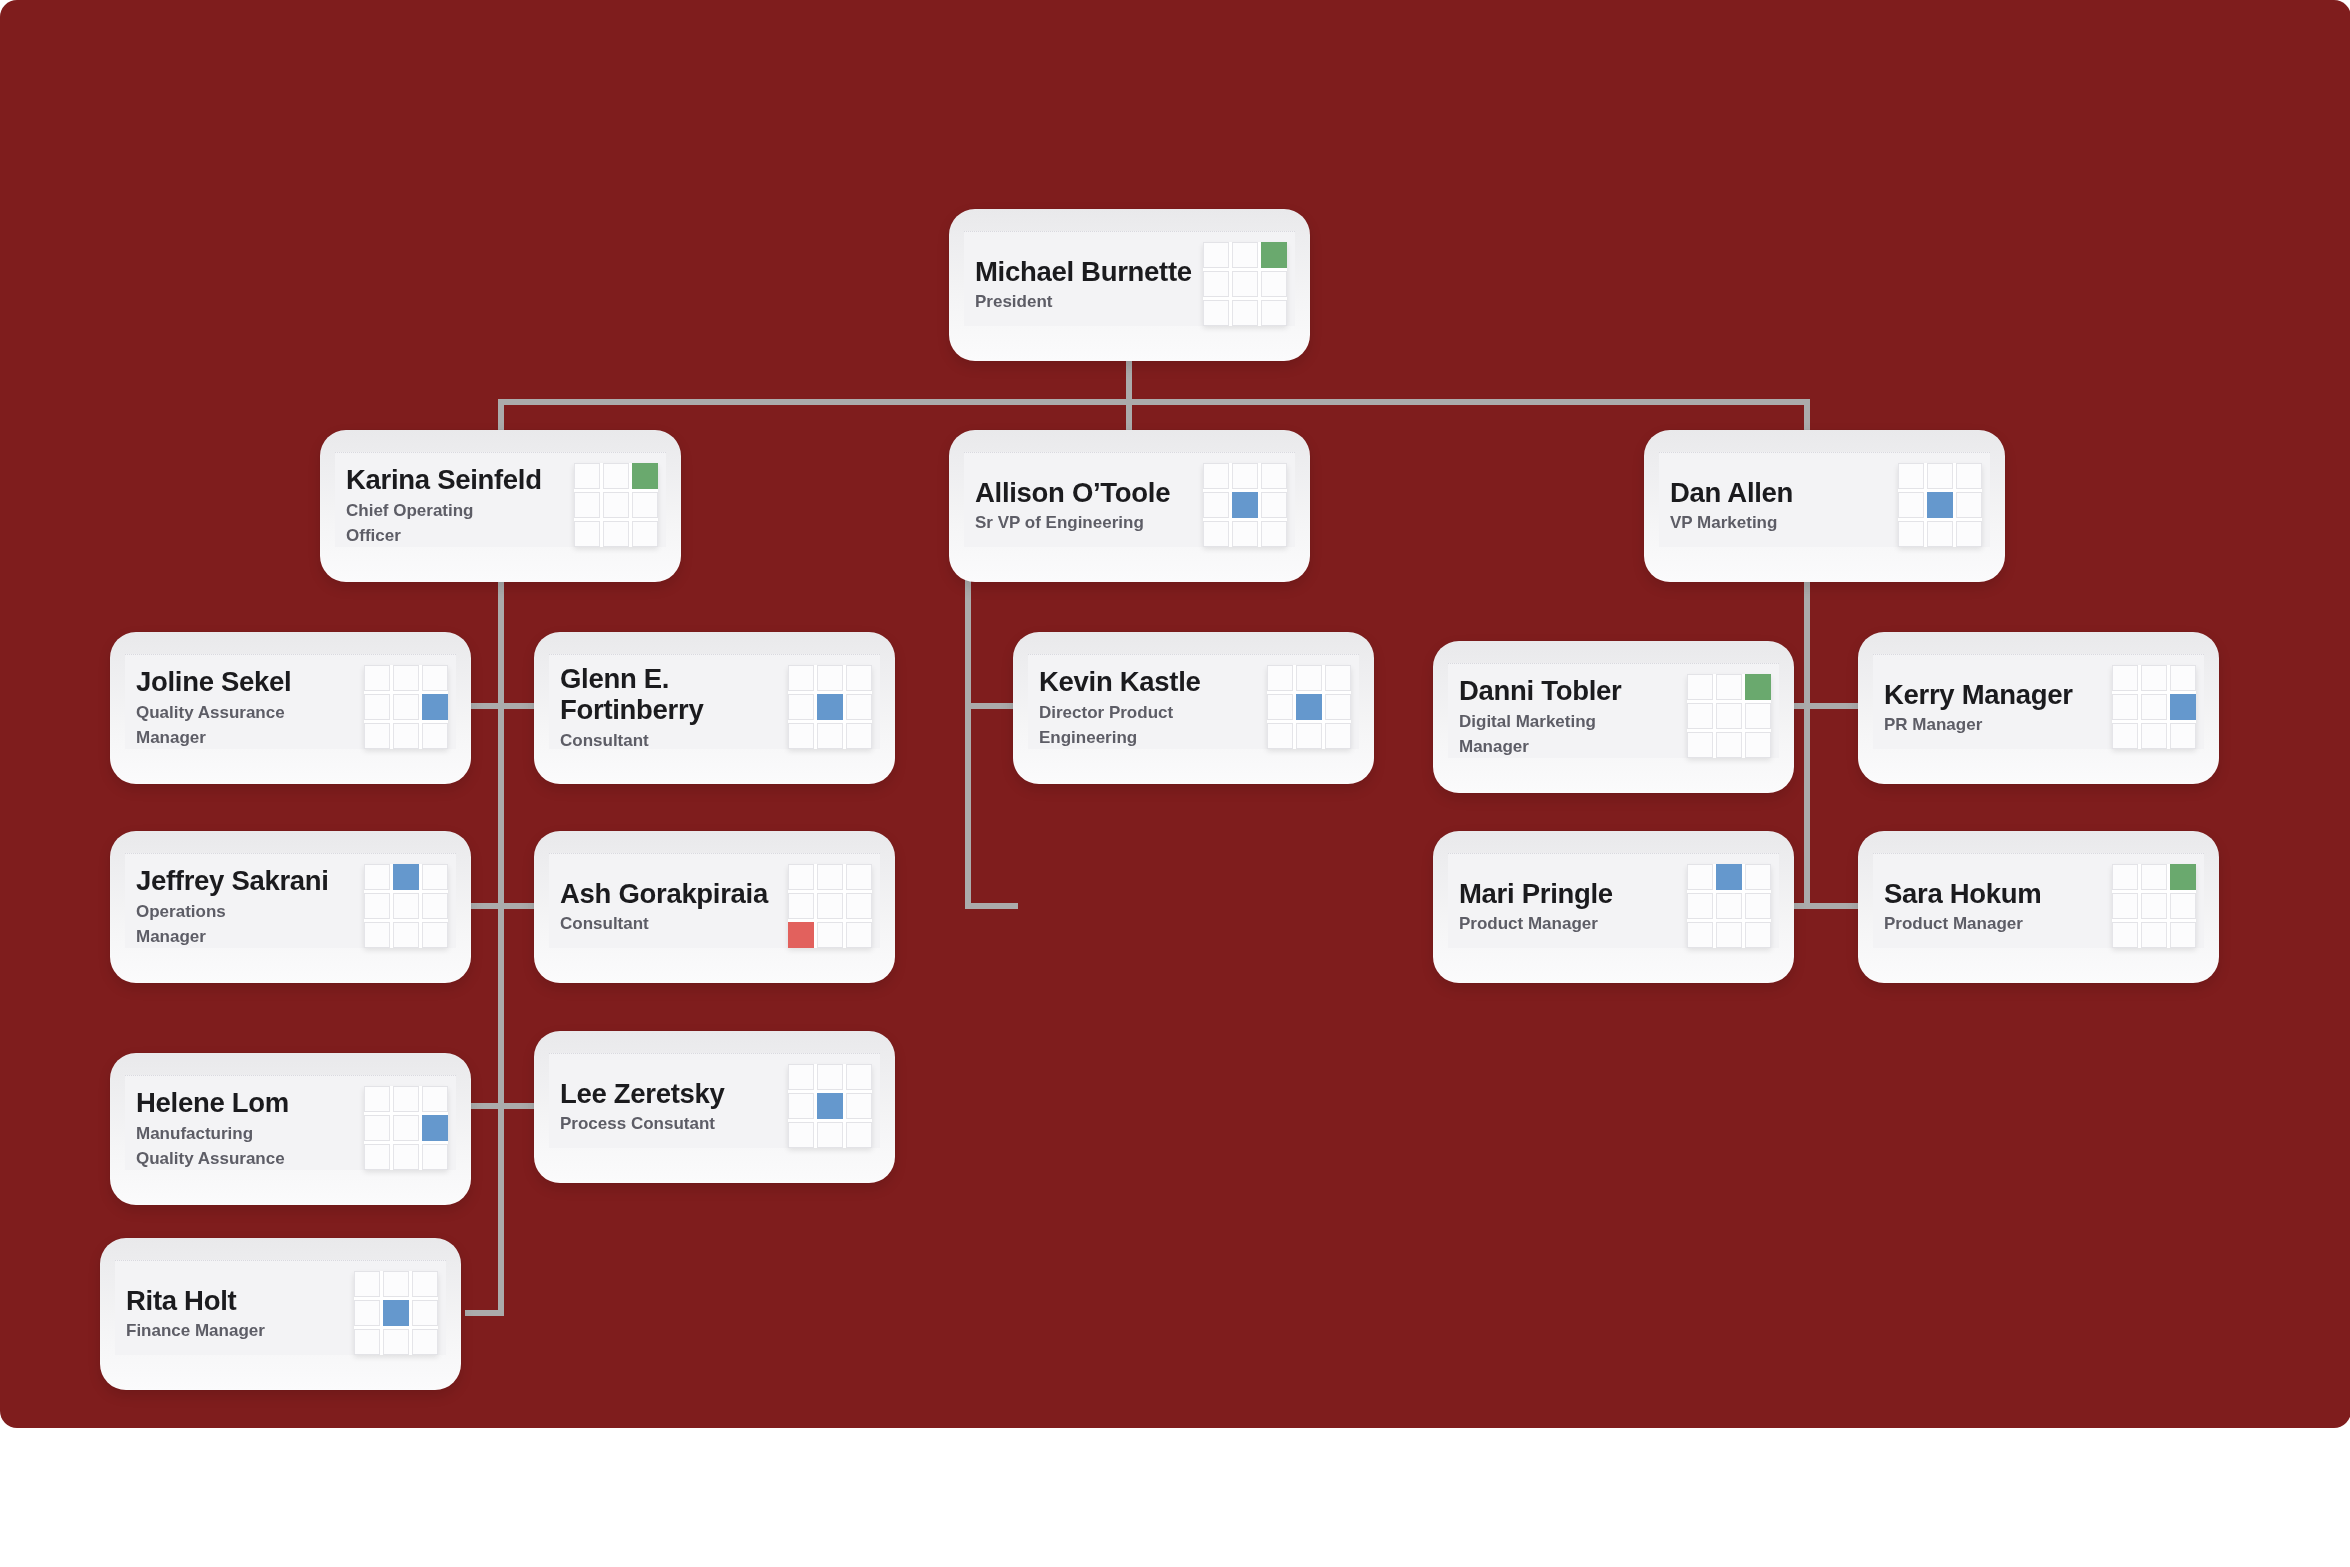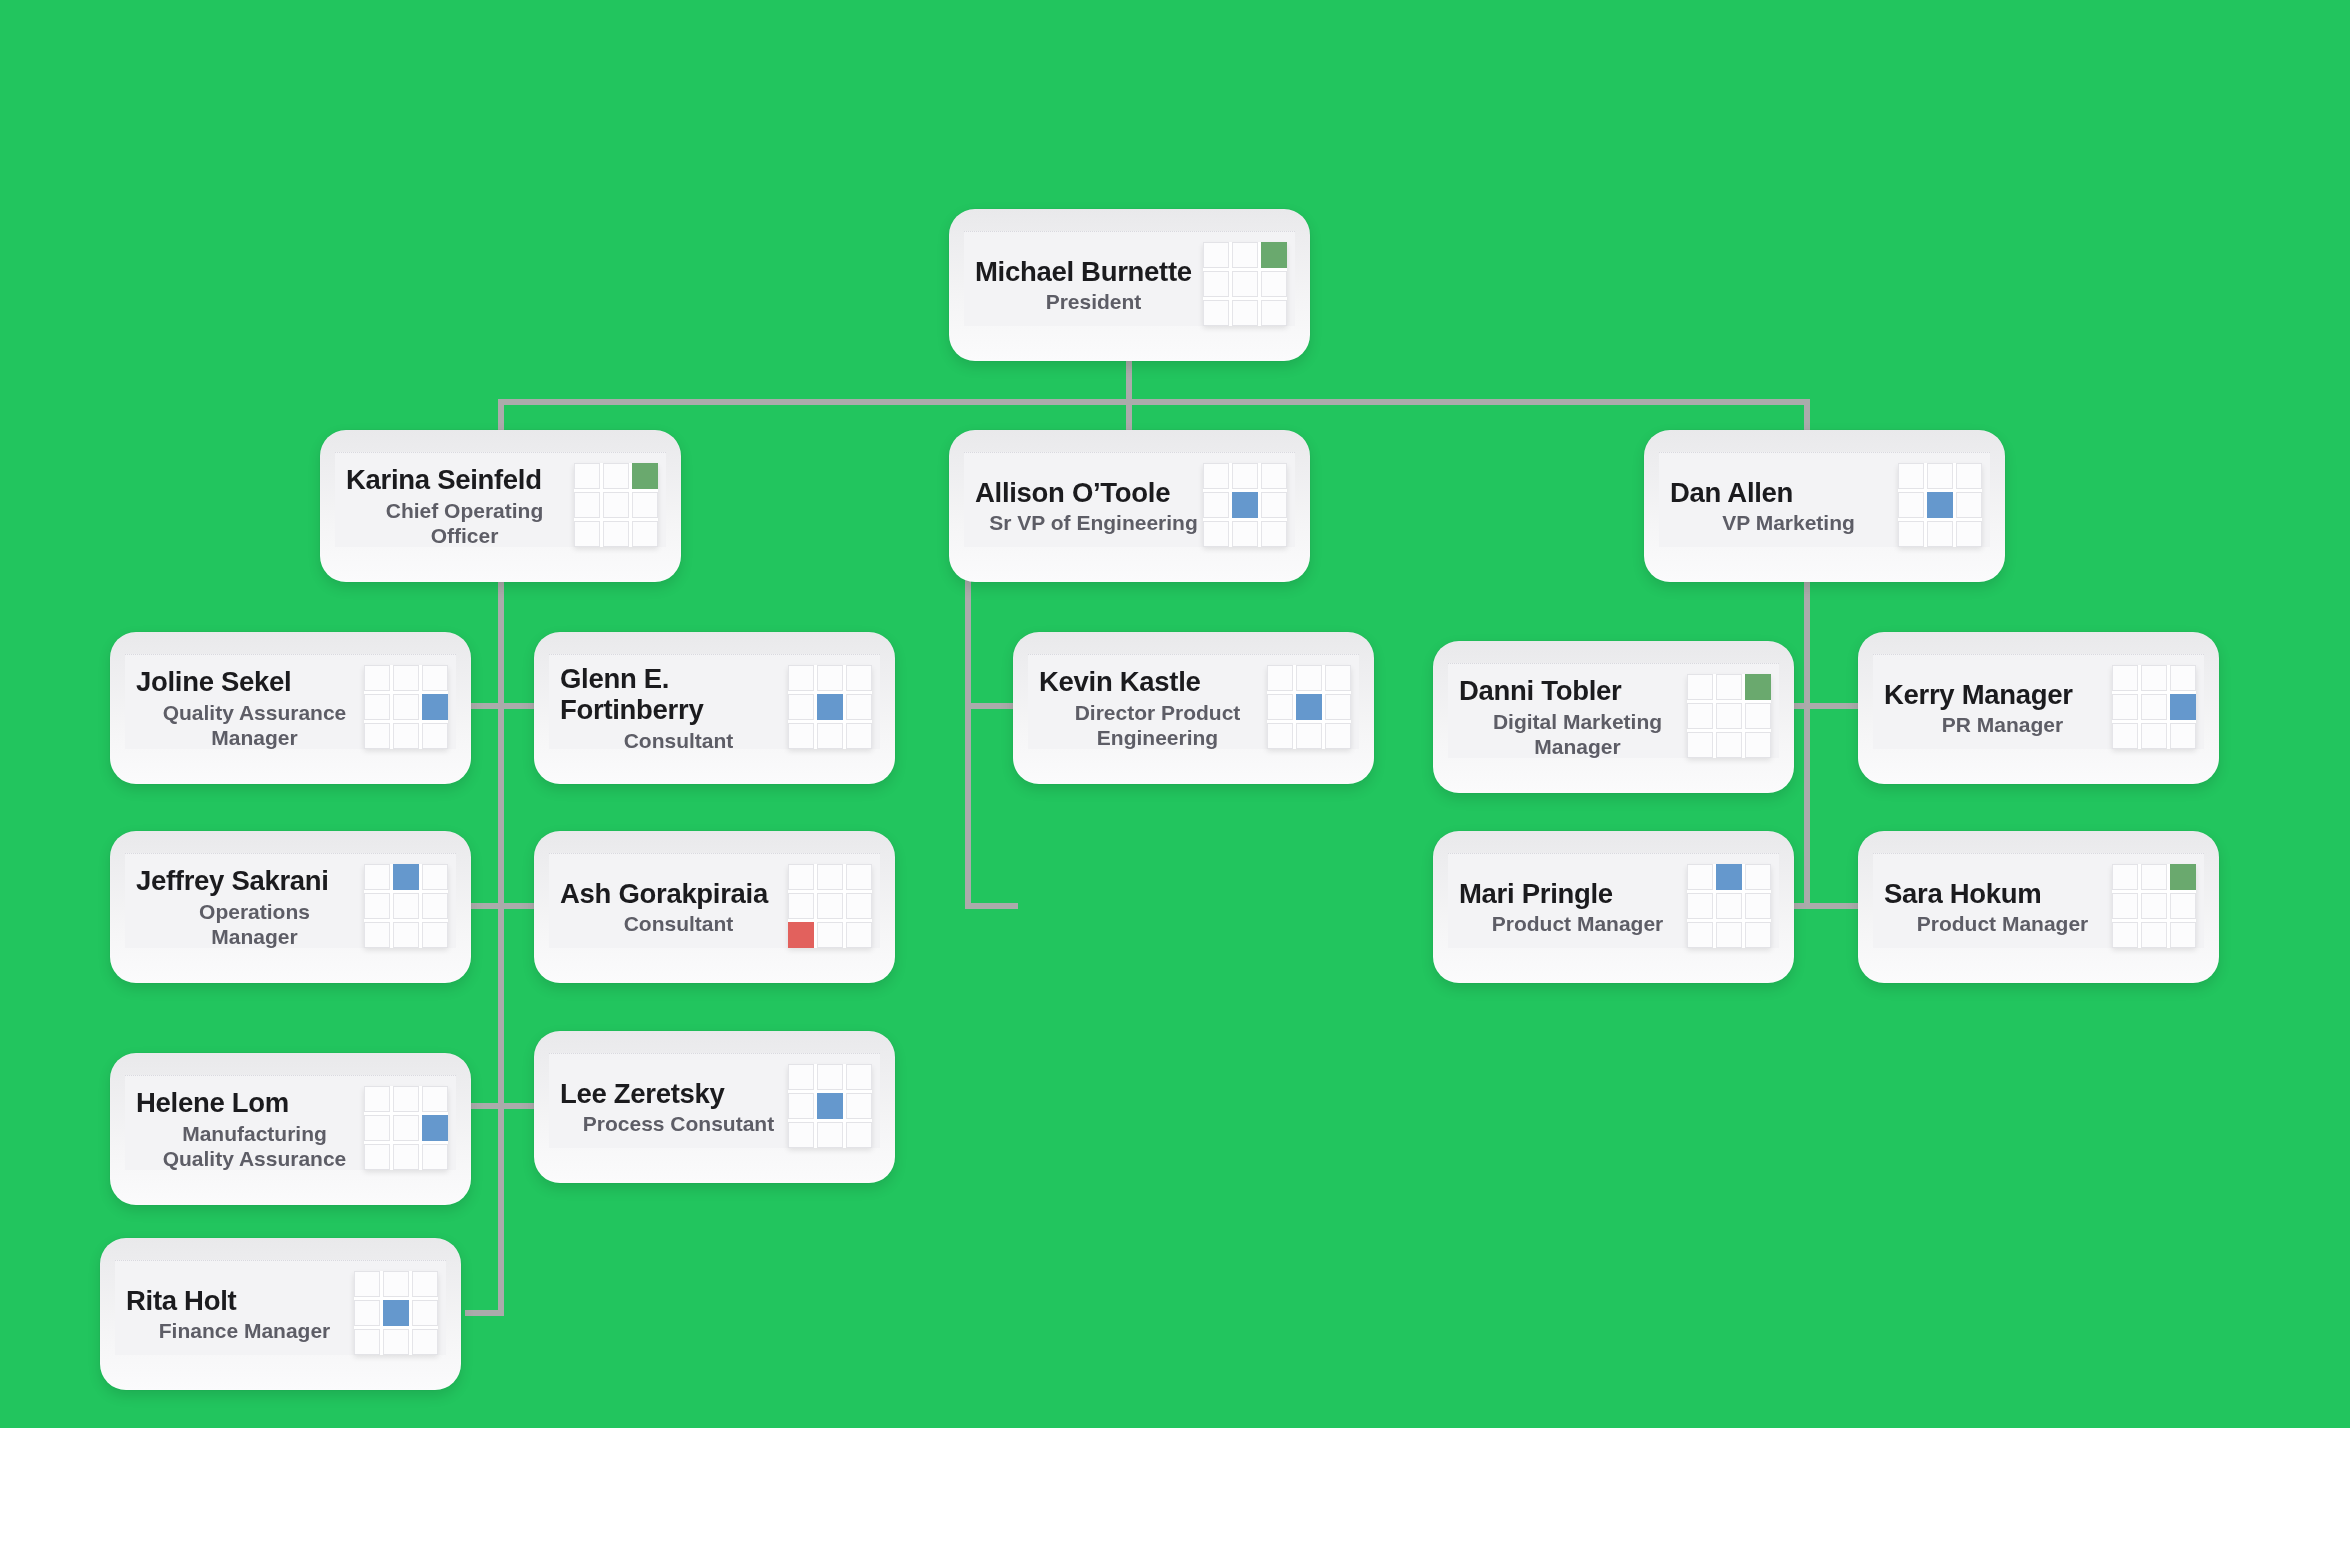--- a/index.html
+++ b/index.html
@@ -1,21 +1,22 @@
 <!DOCTYPE html>
 <html style="font-size:14.7px"><head>
 <meta charset="utf-8">
 <style>
   html,body{margin:0;padding:0;background:#ffffff;}
   #canvas{
     position:relative;
     width:2351px;height:1428px;
-    background:#22c55e;
+    background:#7f1d1d;
     overflow:hidden;
     font-family:"Liberation Sans", sans-serif;
+    border-radius:17px;
   }
   
   .line{position:absolute;background:#ABABAB;}
   
   .card{
     position:absolute;
     width:361px;height:152px;
     border-radius:26px;
     background:linear-gradient(180deg,#e9e9eb 0%,#ededef 20%,#f5f5f6 62%,#fbfbfc 100%);
     box-shadow:0 5.5px 13px rgba(0,0,0,0.12), 0 0 0 0.9px rgba(0,0,0,0.02);
@@ -28,22 +29,22 @@
   }
   .txt{
     position:absolute;left:26px;top:0;bottom:0;width:237px;
     display:flex;flex-direction:column;justify-content:center;
   }
   .nm{
     font-size:27.5px;font-weight:700;color:#1b1b1e;
     line-height:31px;letter-spacing:-0.3px;white-space:pre-line;
   }
   .tt{
-    font-size:21px;font-weight:700;color:#5d5d66;
-    line-height:25px;margin-top:2.8px;white-space:pre-line;text-align:center;
+    font-size:17px;font-weight:700;color:#5d5d66;
+    line-height:25px;margin-top:2.8px;white-space:pre-line;
   }
   .grid{
     position:absolute;top:33px;right:23px;
     width:84px;height:84px;
     display:grid;grid-template-columns:repeat(3,1fr);grid-template-rows:repeat(3,1fr);
     gap:2.8px;background:#ffffff;
     box-shadow:0 2.8px 5.5px rgba(0,0,0,0.10);
   }
   .cell{background:#fcfcfd;box-shadow:inset 0 0 0 0.9px #e3e3e7;}
   

